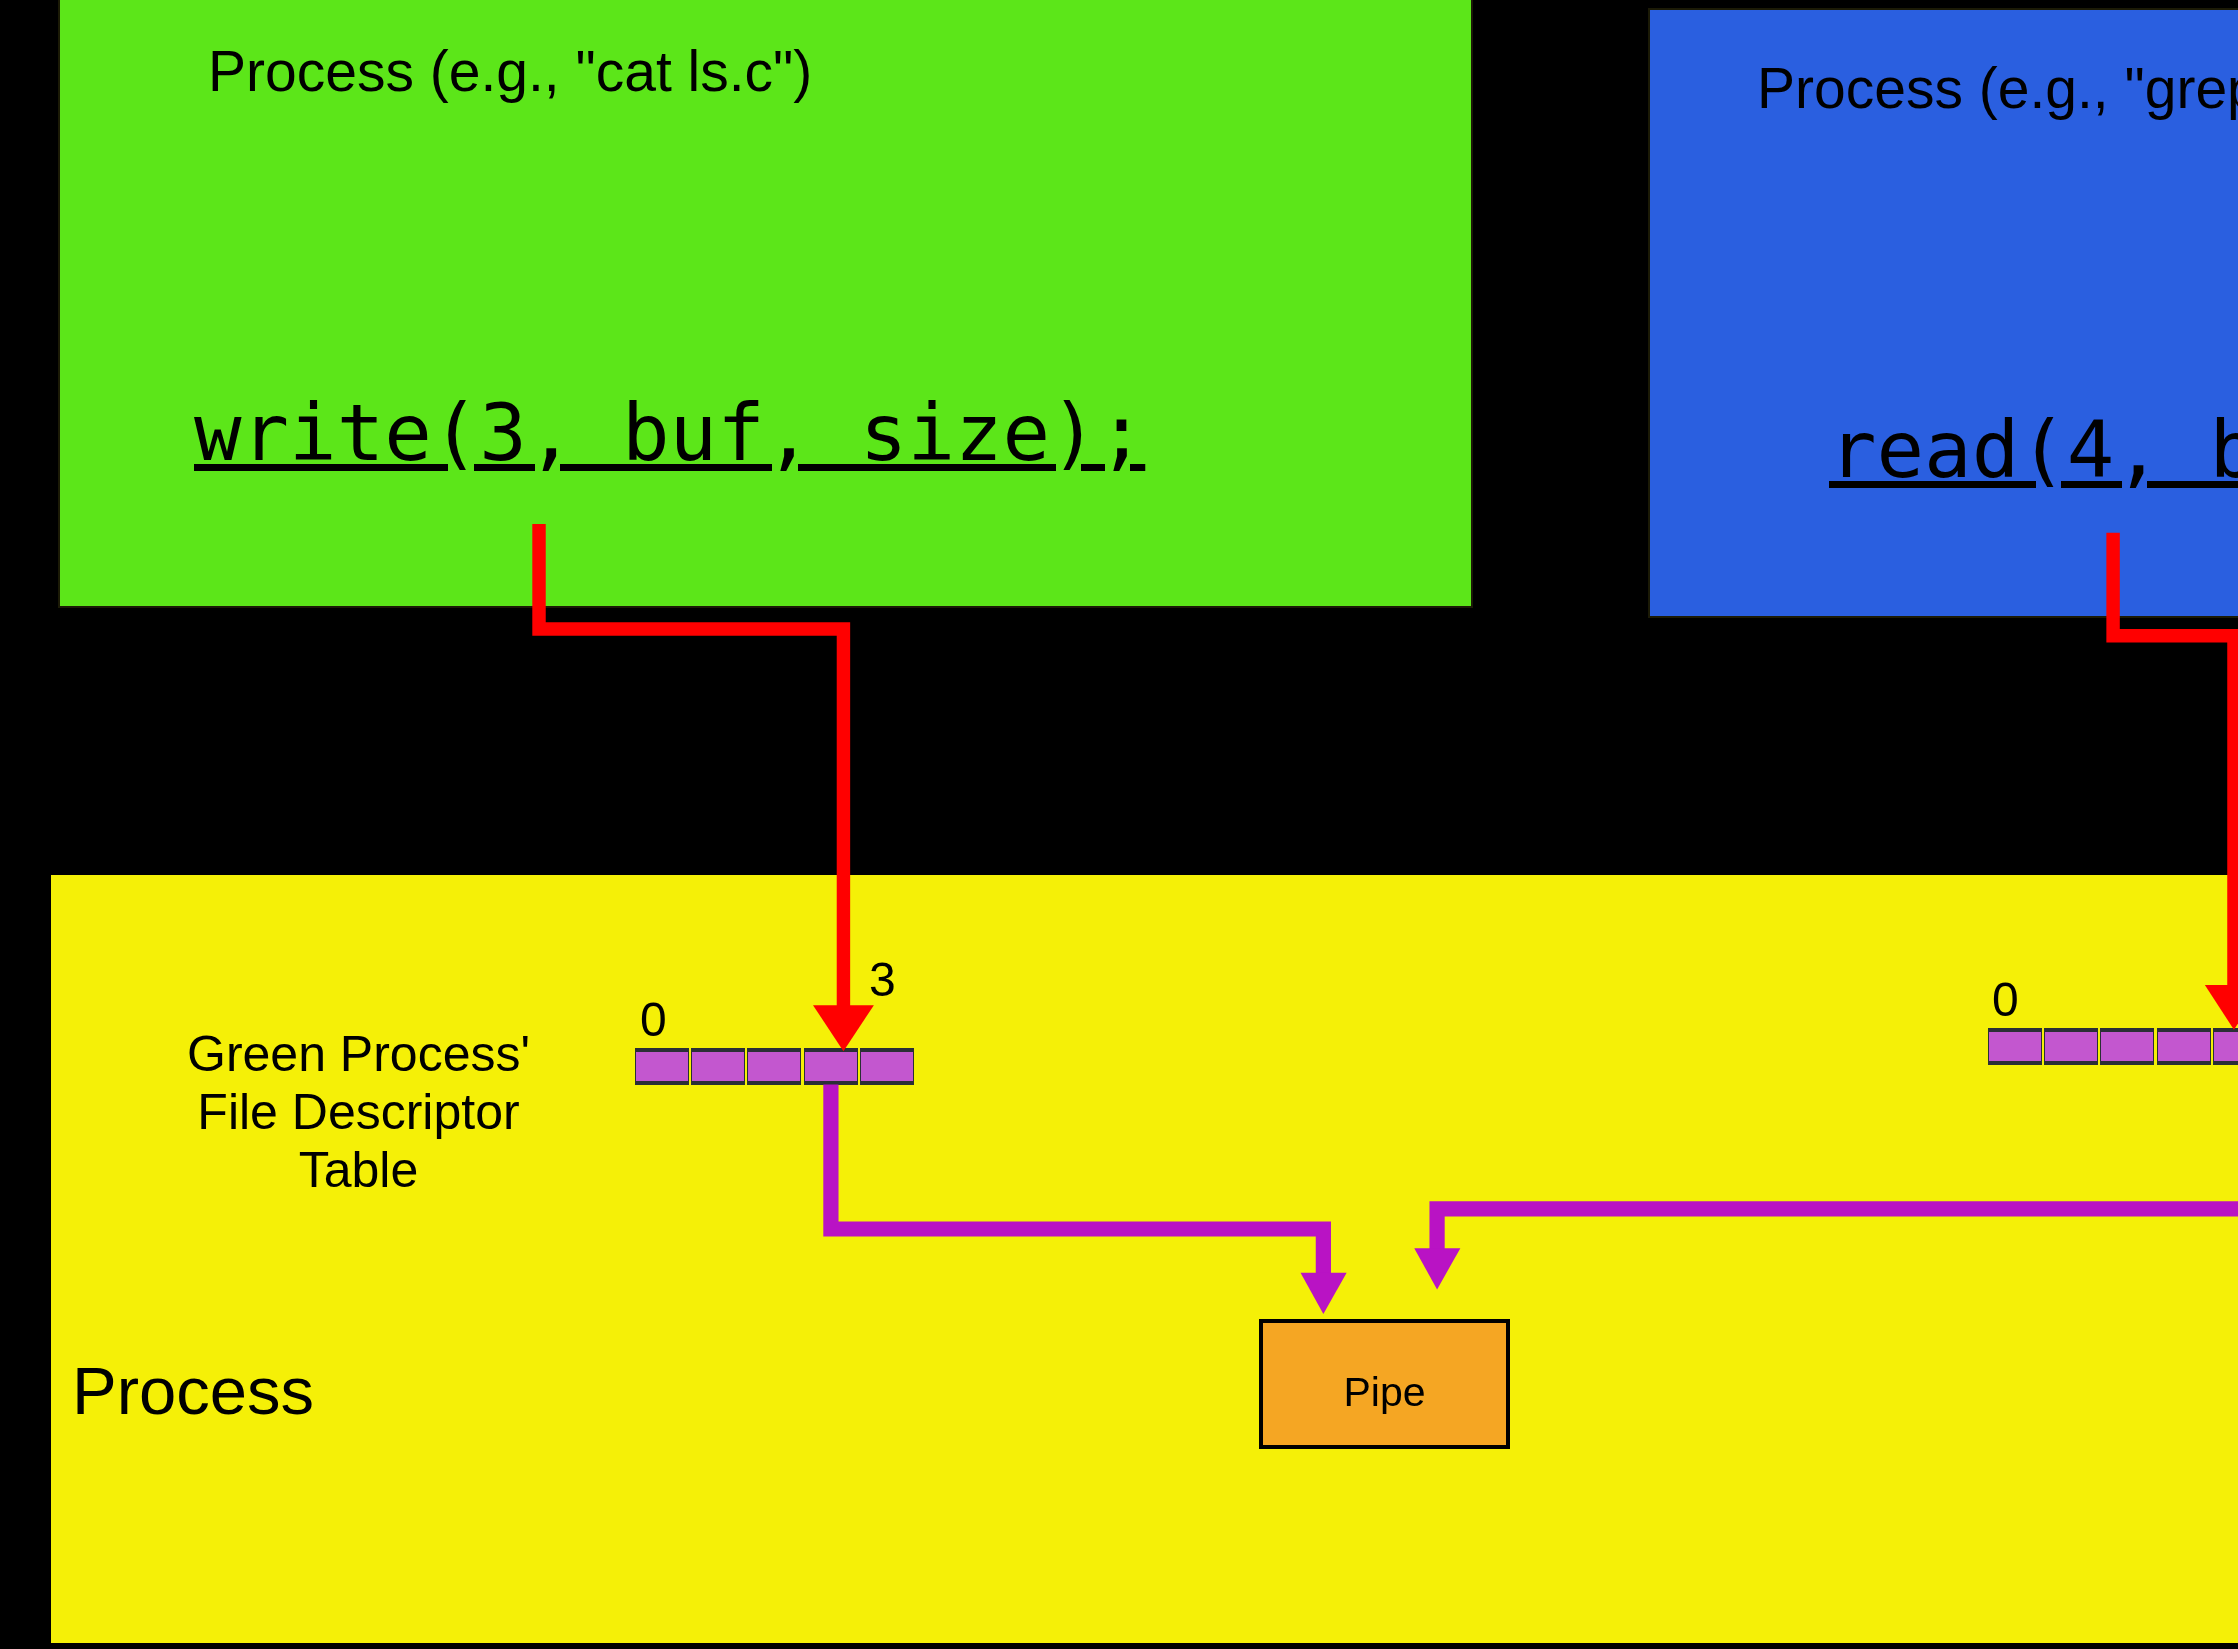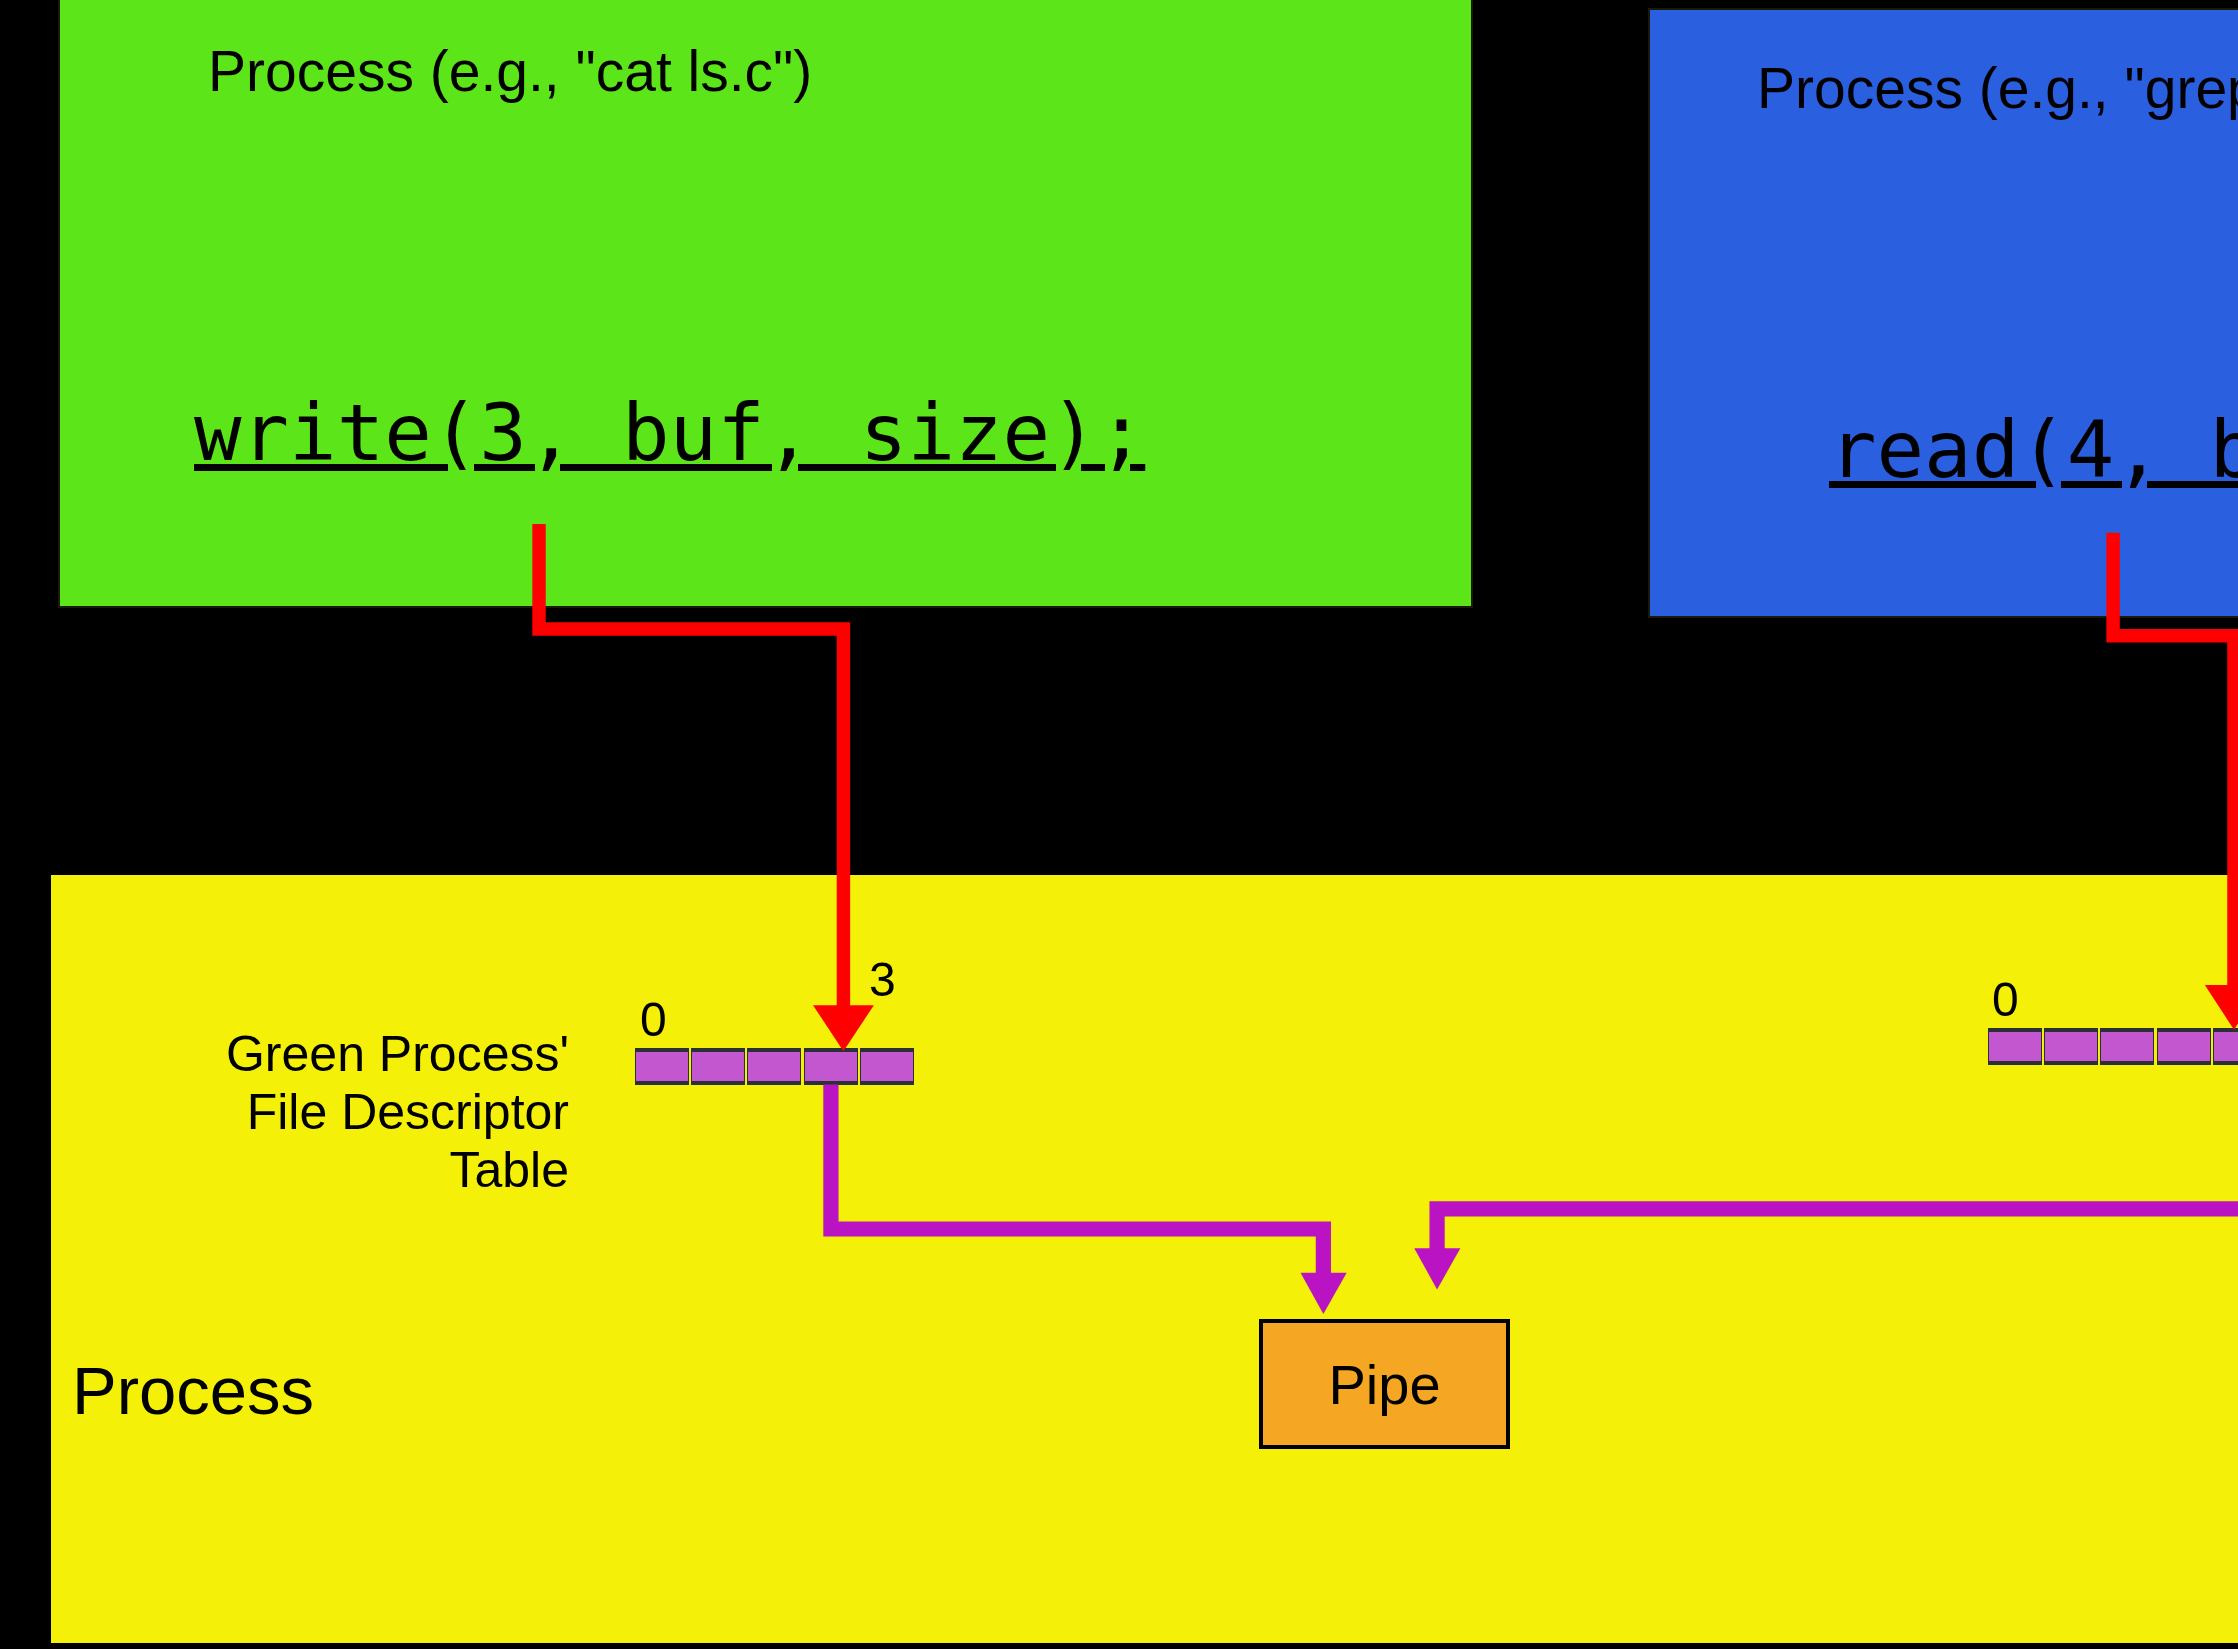--- a/index.html
+++ b/index.html
@@ -9,35 +9,35 @@
   #green-process-box{left:58px;top:-18px;width:1415px;height:626px;background:#5ce619;border:2.7px solid #1b1a06;}
   #blue-process-box{left:1648px;top:8px;width:1413px;height:610px;background:#2a5fe0;border:2.7px solid #1b1a06;}
   #kernel-box{left:49px;top:873px;width:3049px;height:772px;background:#f5f007;border:2.7px solid #000;}
   .proc-title{position:absolute;color:#000;font-size:57px;letter-spacing:0px;white-space:nowrap;}
   .proc-call{position:absolute;color:#000;font-size:79px;font-family:"DejaVu Sans Mono","Liberation Mono",monospace;white-space:nowrap;text-decoration:underline;}
   #green-proc-title{left:148px;top:54px;}
   #green-proc-call{left:134px;top:403px;}
   #blue-proc-title{left:107px;top:45px;}
   #blue-proc-call{left:179px;top:394px;}
   #kernel-label{position:absolute;left:72px;top:1352px;color:#000;font-size:67px;white-space:nowrap;}
-  #fd-table-caption{position:absolute;left:148px;top:1025px;width:421px;text-align:right;
+  #fd-table-caption{position:absolute;left:148px;top:1025px;width:421px;text-align:center;
         color:#000;font-size:50px;line-height:1.16;}
   .fd-table{position:absolute;display:flex;}
   .fd-cell{width:54px;height:37px;background:#c357cf;border:4px solid #2b2f36;
            border-left-width:1.3px;border-right-width:1.3px;box-sizing:border-box;margin-right:2.2px;}
   #fd-table-green{left:635px;top:1048px;}
   #fd-table-blue{left:1988px;top:1028px;}
   .idx-label{position:absolute;color:#000;font-size:48px;line-height:1;}
   #green-idx-0{left:640px;top:996px;}
   #green-idx-3{left:869px;top:956px;}
   #blue-idx-0{left:1992px;top:976px;}
   #pipe-box{position:absolute;left:1259px;top:1319px;width:251px;height:130px;
             background:#f5a623;border:4.9px solid #000;box-sizing:border-box;}
-  #pipe-label{position:absolute;left:0;top:0;width:100%;height:100%;display:flex;
-              align-items:center;justify-content:center;color:#000;font-size:56px;}
+  #pipe-label{position:absolute;left:0;top:8px;width:100%;height:100%;display:flex;
+              align-items:center;justify-content:center;color:#000;font-size:41px;}
   svg#wires{position:absolute;left:0;top:0;width:3175px;height:1649px;pointer-events:none;}
 </style>
 </head>
 <body>
 
 <div id="stage">
 
   <div class="box" id="green-process-box">
     <div class="proc-title" id="green-proc-title">Process (e.g., "cat ls.c")</div>
     <div class="proc-call" id="green-proc-call">write(3, buf, size);</div>

